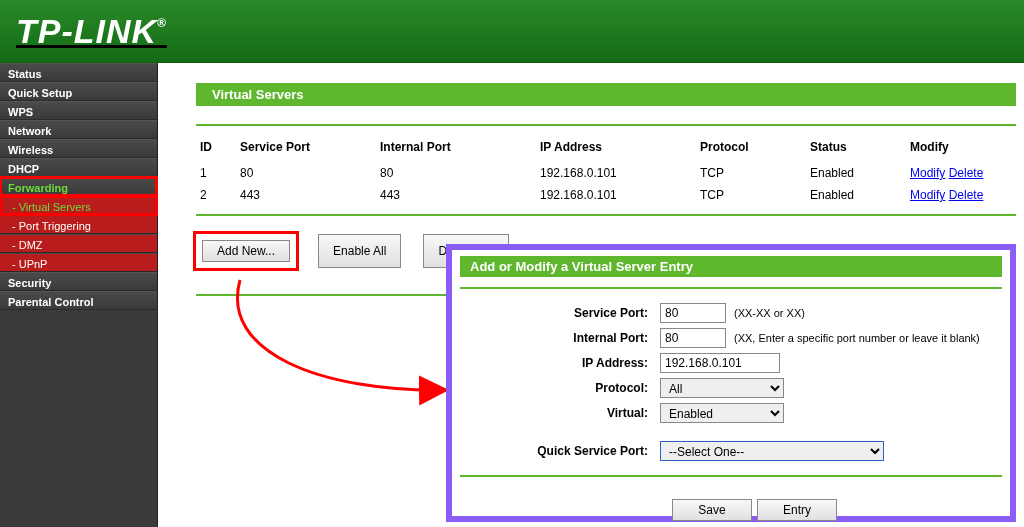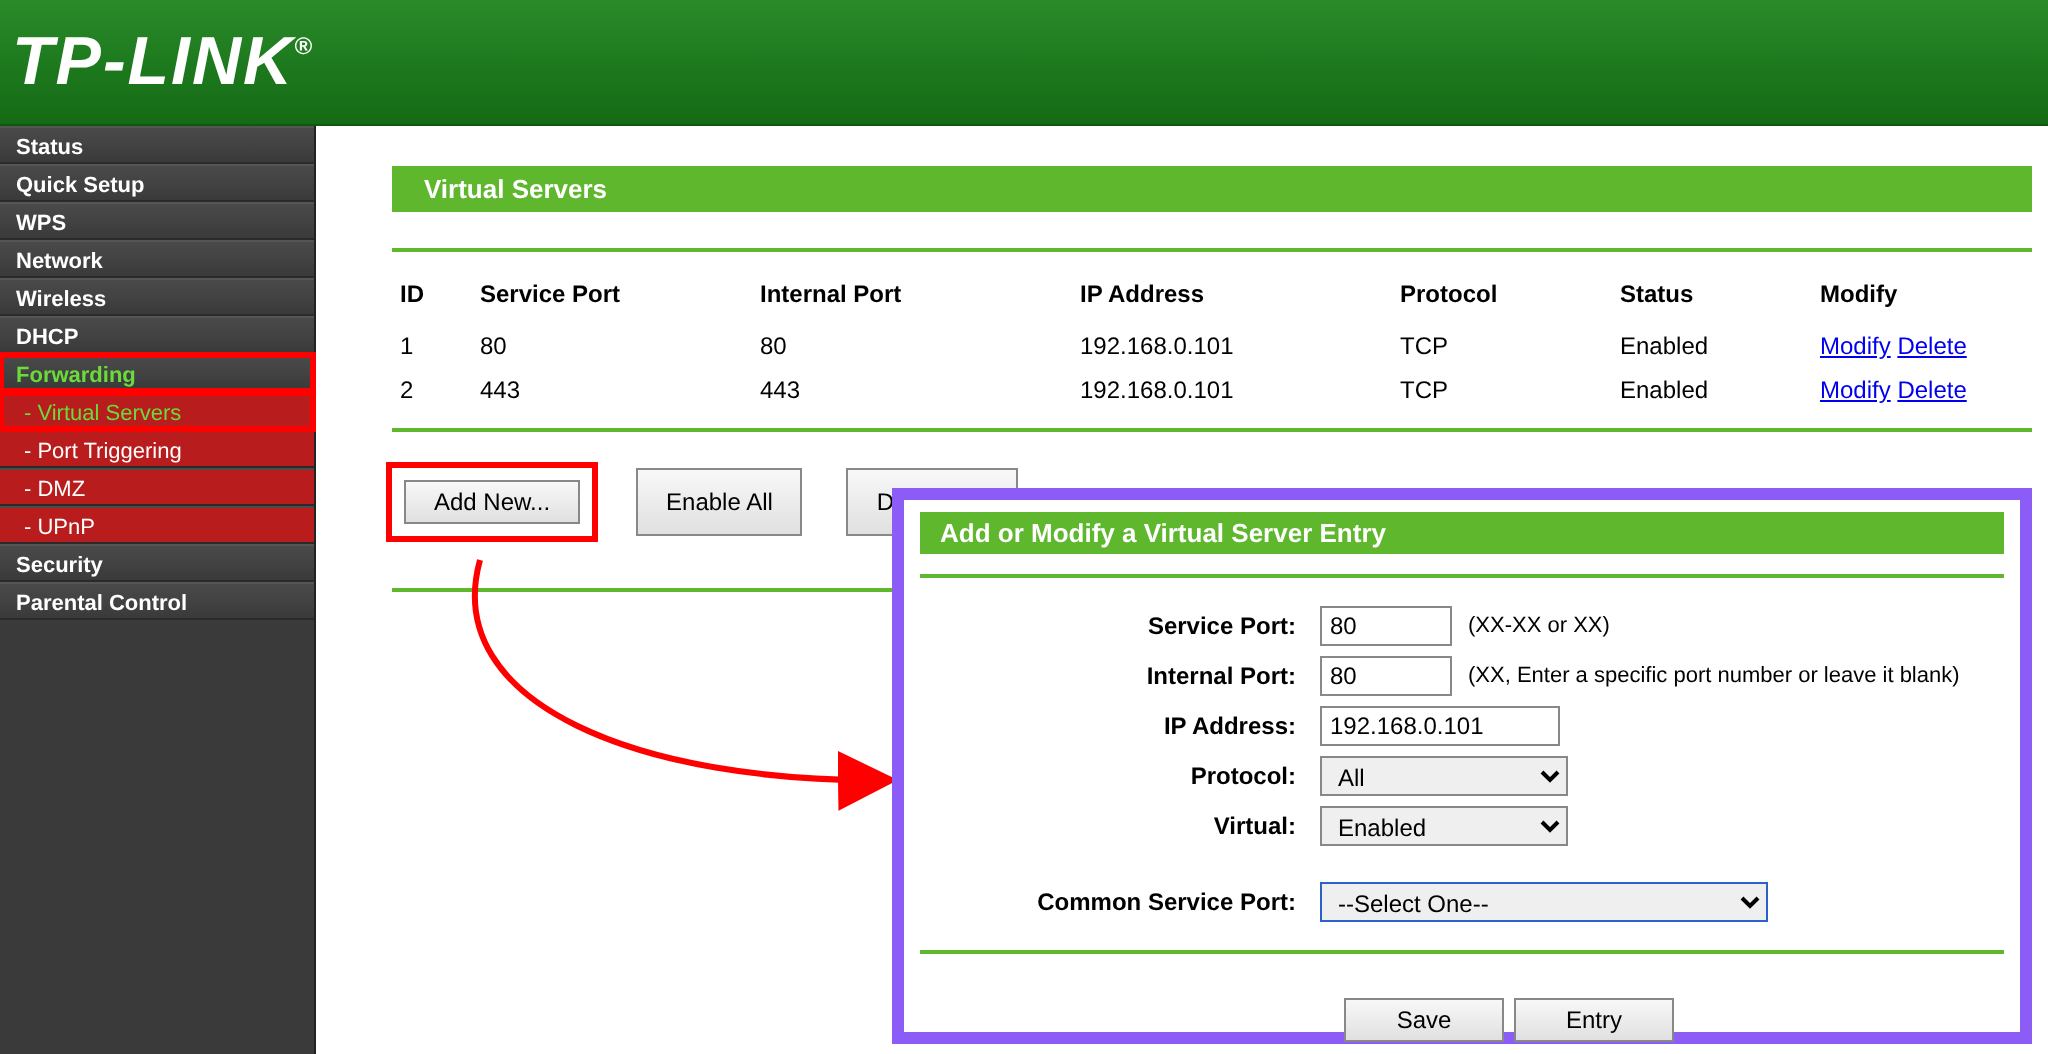--- a/index.html
+++ b/index.html
@@ -11,22 +11,23 @@
     width: 1024px;
     height: 527px;
     overflow: hidden;
     position: relative;
   }
   .header {
     background: linear-gradient(180deg, #2a8a2a 0%, #1e7a1e 50%, #156b15 100%);
     height: 63px;
     display: flex;
     align-items: center;
-    padding-left: 6px;
+    padding-left: 16px;
     border-bottom: 1px solid #0d5a0d;
+    text-decoration: underline;
   }
   .logo {
     color: #fff;
     font-size: 34px;
     font-weight: bold;
     font-style: italic;
     letter-spacing: 1px;
     font-family: Arial, sans-serif;
   }
   .logo sup { font-size: 12px; vertical-align: top; position: relative; top: 4px;}
@@ -290,21 +291,21 @@
     </select>
   </div>
   <div class="formrow">
     <label>Virtual:</label>
     <select style="width:124px">
       <option>Enabled</option>
     </select>
   </div>
 
   <div class="formrow" style="margin-top:18px">
-    <label>Common Service Port:</label>
+    <label>Quick Service Port:</label>
     <select style="width:224px;border-color:#2a62c8">
       <option>--Select One--</option>
     </select>
   </div>
 
   <hr style="margin:14px 0 0">
   <div class="dialog-btnrow">
     <button class="btn">Save</button>
     <button class="btn">Entry</button>
   </div>

